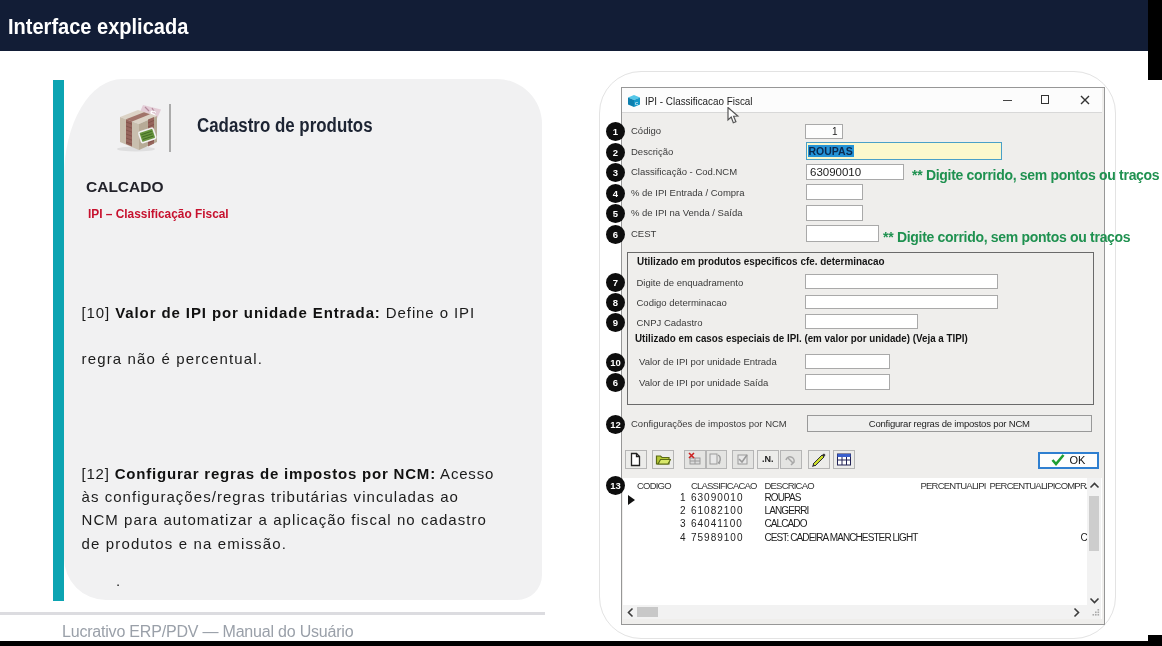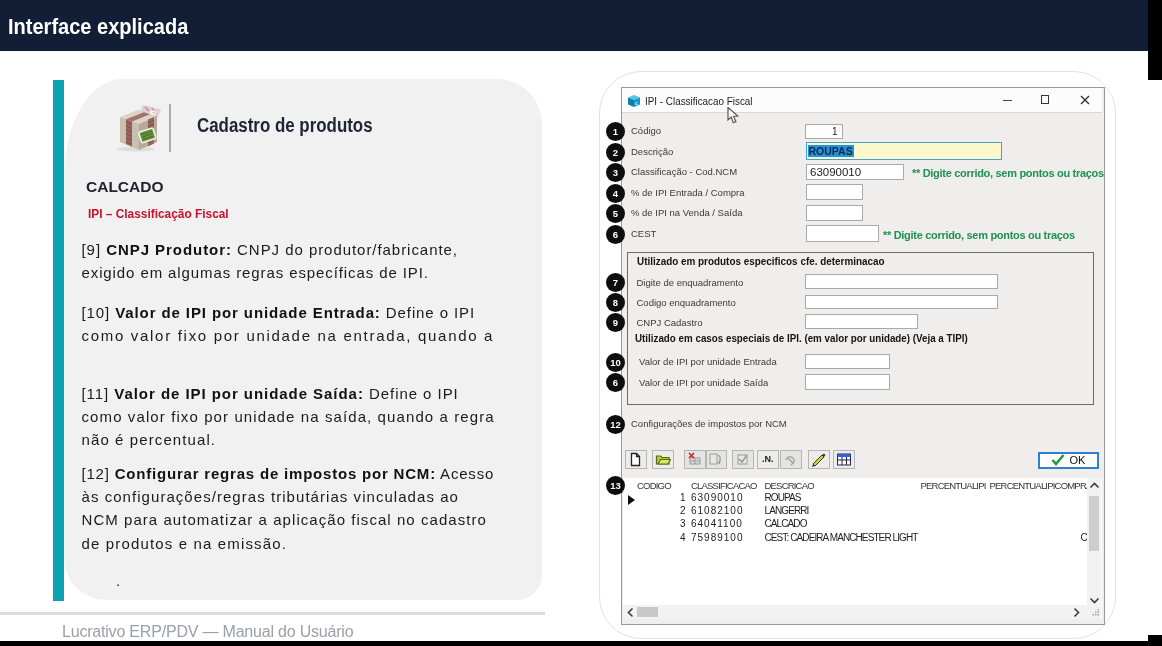--- a/index.html
+++ b/index.html
@@ -48,21 +48,21 @@
   #win { left:621px; top:87px; width:484px; height:538px; background:#efeeec;
     border:1.5px solid #979797; }
   #titlebar { left:0; top:0; width:480px; height:25px; background:#fcfcfc;
     border-bottom:1px solid #d8d8d8; }
   #title-txt { left:23px; top:7px; font-size:10.5px; color:#1c1c1c; transform:scaleX(0.94); transform-origin:0 0; white-space:nowrap; }
 
   .flabel { font-size:9.5px; color:#3a3a3a; white-space:nowrap; }
   .field { background:#fff; border:1px solid #a9a9a9; font-size:11px; color:#1c1c1c; }
   .circ { width:19px; height:19px; border-radius:50%; background:#0d0d0d; color:#fff;
     font-size:9.5px; font-weight:bold; text-align:center; line-height:19px; }
-  .green { font-size:11px; letter-spacing:-0.3px; font-weight:bold; color:#1f9150; white-space:nowrap; }
+  .green { font-size:14px; letter-spacing:-0.3px; font-weight:bold; color:#1f9150; white-space:nowrap; }
   .bhead { font-size:10px; font-weight:bold; color:#141414; white-space:nowrap; transform-origin:0 0; }
   .tbtn { top:361.5px; width:21.5px; height:19.5px; background:#ececea; border:1px solid #b5b5b5;
     display:flex; align-items:center; justify-content:center; }
   .tbtn.tdis { background:#e4e4e2; }
   #okbtn { left:415.5px; top:363.5px; width:61px; height:17px; background:#fdfdfd;
     border:2px solid #2f7fd0; display:flex; align-items:center; justify-content:center; gap:5px; }
   #okbtn span { font-size:11px; color:#111; }
   #grid { left:0.5px; top:389.5px; width:479px; height:141px; background:#fff; }
   .ghead { top:2px; font-size:9.5px; letter-spacing:-0.8px; color:#333; white-space:nowrap; }
   .grow { left:0; width:479px; font-size:10px; color:#222; height:13px; }
@@ -96,23 +96,22 @@
     <g transform="rotate(-18 40 32)">
           <rect x="33" y="26" width="15" height="11" rx="1.5" fill="#69953f" stroke="#f2f2f2" stroke-width="1.6"></rect>
     <path d="M35,29 h11 M35,31.5 h11 M35,34 h11" stroke="#3f6b22" stroke-width="0.9"></path>
         </g>
   </svg></div>
   <div class="abs" id="divider"></div>
   <div class="abs" id="cad">Cadastro de produtos</div>
   <div class="abs" id="produtos">CALCADO</div>
   <div class="abs" id="ipi-red">IPI – Classificação Fiscal</div>
 
-  <div class="abs para" id="p1"><span style="letter-spacing:0.95px">[9] <b>CNPJ Produtor:</b> CNPJ do produtor/fabricante,</span><br><span style="letter-spacing:0.9px">exigido em algumas regras específicas de IPI.</span></div>
-  <div class="abs para" id="p2"><span style="letter-spacing:0.9px">[10] <b>Valor de IPI por unidade Entrada:</b> Define o IPI</span><br><span style="letter-spacing:1.7px">como valor fixo por unidade na entrada, quando a</span><br></div>
-  <div class="abs para" id="p3"><span style="letter-spacing:0.95px">[11] <b>Valor de IPI por unidade Saída:</b> Define o IPI</span><br><span style="letter-spacing:1.1px">como valor fixo por unidade na saída, quando a regra</span><br><span style="letter-spacing:1.1px">não é percentual.</span></div>
+  <div class="abs para" id="p1"><br></div>
+  <div class="abs para" id="p2"><span style="letter-spacing:0.9px">[10] <b>Valor de IPI por unidade Entrada:</b> Define o IPI</span><br><br><span style="letter-spacing:1.15px">regra não é percentual.</span></div>
   <div class="abs para" id="p4"><span style="letter-spacing:0.8px">[12] <b>Configurar regras de impostos por NCM:</b> Acesso</span><br><span style="letter-spacing:1.05px">às configurações/regras tributárias vinculadas ao</span><br><span style="letter-spacing:1.05px">NCM para automatizar a aplicação fiscal no cadastro</span><br><span style="letter-spacing:1.15px">de produtos e na emissão.</span></div>
   <div class="abs" id="dot">.</div>
 
   <div class="abs" id="foot-line"></div>
   <div class="abs" id="foot-txt">Lucrativo ERP/PDV — Manual do Usuário</div>
 
   <div class="abs" id="card"></div>
   <div class="abs" id="win">
     <div class="abs" id="titlebar"></div>
     <svg class="abs" style="left:5px;top:6px" width="14" height="14" viewBox="0 0 14 14">
@@ -143,31 +142,33 @@
     <div class="abs green" style="left:290px;top:78.5px">** Digite corrido, sem pontos ou traços</div>
     <div class="abs field" style="left:183.5px;top:96px;width:57px;height:16px"></div>
     <div class="abs field" style="left:183.5px;top:116.5px;width:57px;height:16px"></div>
     <div class="abs field" style="left:184px;top:137px;width:72.5px;height:17px"></div>
     <div class="abs green" style="left:261px;top:140.5px">** Digite corrido, sem pontos ou traços</div>
 
     <div class="abs" style="left:5px;top:163.5px;width:466.5px;height:153.5px;border:1px solid #6a6a6a"></div>
     <div class="abs bhead" style="left:14.5px;top:168px;transform:scaleX(0.99)">Utilizado em produtos especificos cfe. determinacao</div>
     <div class="abs flabel" style="left:14.5px;top:188.5px">Digite de enquadramento</div>
     <div class="abs field" style="left:182.5px;top:186px;width:193px;height:14.5px"></div>
-    <div class="abs flabel" style="left:14.5px;top:209px">Codigo enquadramento</div>
+    <div class="abs flabel" style="left:14.5px;top:209px">Codigo determinacao</div>
     <div class="abs field" style="left:182.5px;top:207px;width:193px;height:13.5px"></div>
     <div class="abs flabel" style="left:14.5px;top:228.5px">CNPJ Cadastro</div>
     <div class="abs field" style="left:183px;top:226px;width:112.5px;height:15px"></div>
     <div class="abs bhead" style="left:13px;top:245px;transform:scaleX(0.98)">Utilizado em casos especiais de IPI. (em valor por unidade) (Veja a TIPI)</div>
     <div class="abs flabel" style="left:17px;top:268px">Valor de IPI por unidade Entrada</div>
     <div class="abs field" style="left:183px;top:266px;width:85px;height:14.5px"></div>
     <div class="abs flabel" style="left:17px;top:288.5px">Valor de IPI por unidade Saída</div>
     <div class="abs field" style="left:183px;top:286px;width:85px;height:15.5px"></div>
 
     <div class="abs flabel" style="left:9px;top:330px">Configurações de impostos por NCM</div>
+    <div class="abs" style="left:184.5px;top:326.5px;width:285.5px;height:17.5px;background:#efefee;border:1px solid #999;
+      font-size:9.5px;letter-spacing:-0.2px;color:#222;text-align:center;line-height:16px">Configurar regras de impostos por NCM</div>
 
     <div class="abs tbtn" style="left:3px">
         <svg width="15" height="15" viewBox="0 0 15 15">
           <path d="M3.5,1.5 h5 l3,3 v9 h-8 z" fill="#fff" stroke="#222" stroke-width="1.3"></path>
           <path d="M8.5,1.5 v3 h3" fill="none" stroke="#222" stroke-width="1.3"></path>
         </svg>
       </div>
     <div class="abs tbtn" style="left:30px">
         <svg width="16" height="15" viewBox="0 0 16 15">
           <path d="M1.5,12 V4 h4 l1.5,1.5 H14 V12 z" fill="#b6c937" stroke="#5a6b14" stroke-width="1.2"></path>

